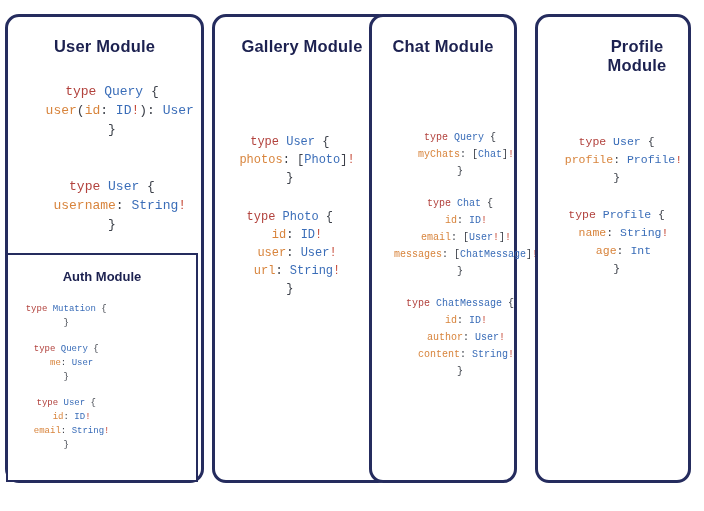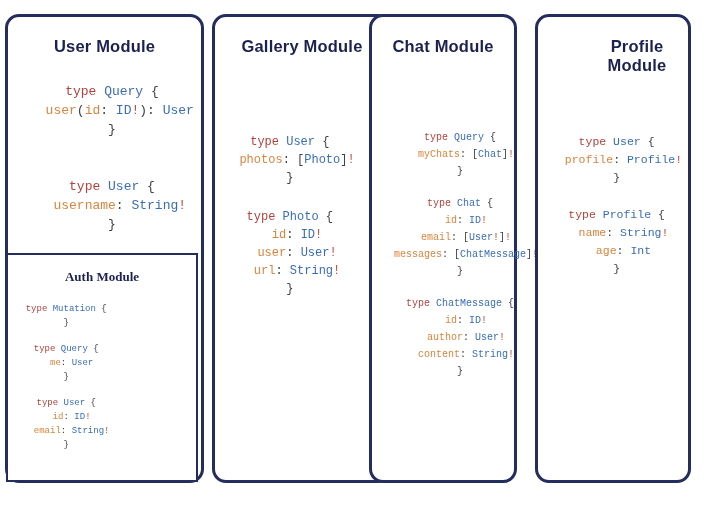--- a/index.html
+++ b/index.html
@@ -40,21 +40,20 @@
     width:192px; height:229px;
     background:#ffffff;
     border:2.5px solid var(--navy);
   }
   .auth-title {
     text-align:center;
     margin-top:14px;
     font-weight:bold;
     font-size:13px;
     color:var(--title);
-    font-family:Liberation Serif, serif;
   }
 
   .code {
     position:absolute;
     font-family:Liberation Mono, monospace;
     text-align:center;
   }
   .code-line { white-space:pre; }
 
   .panel-user    > .code { left:22px; top:65px;  font-size:13px;   line-height:19px; }

